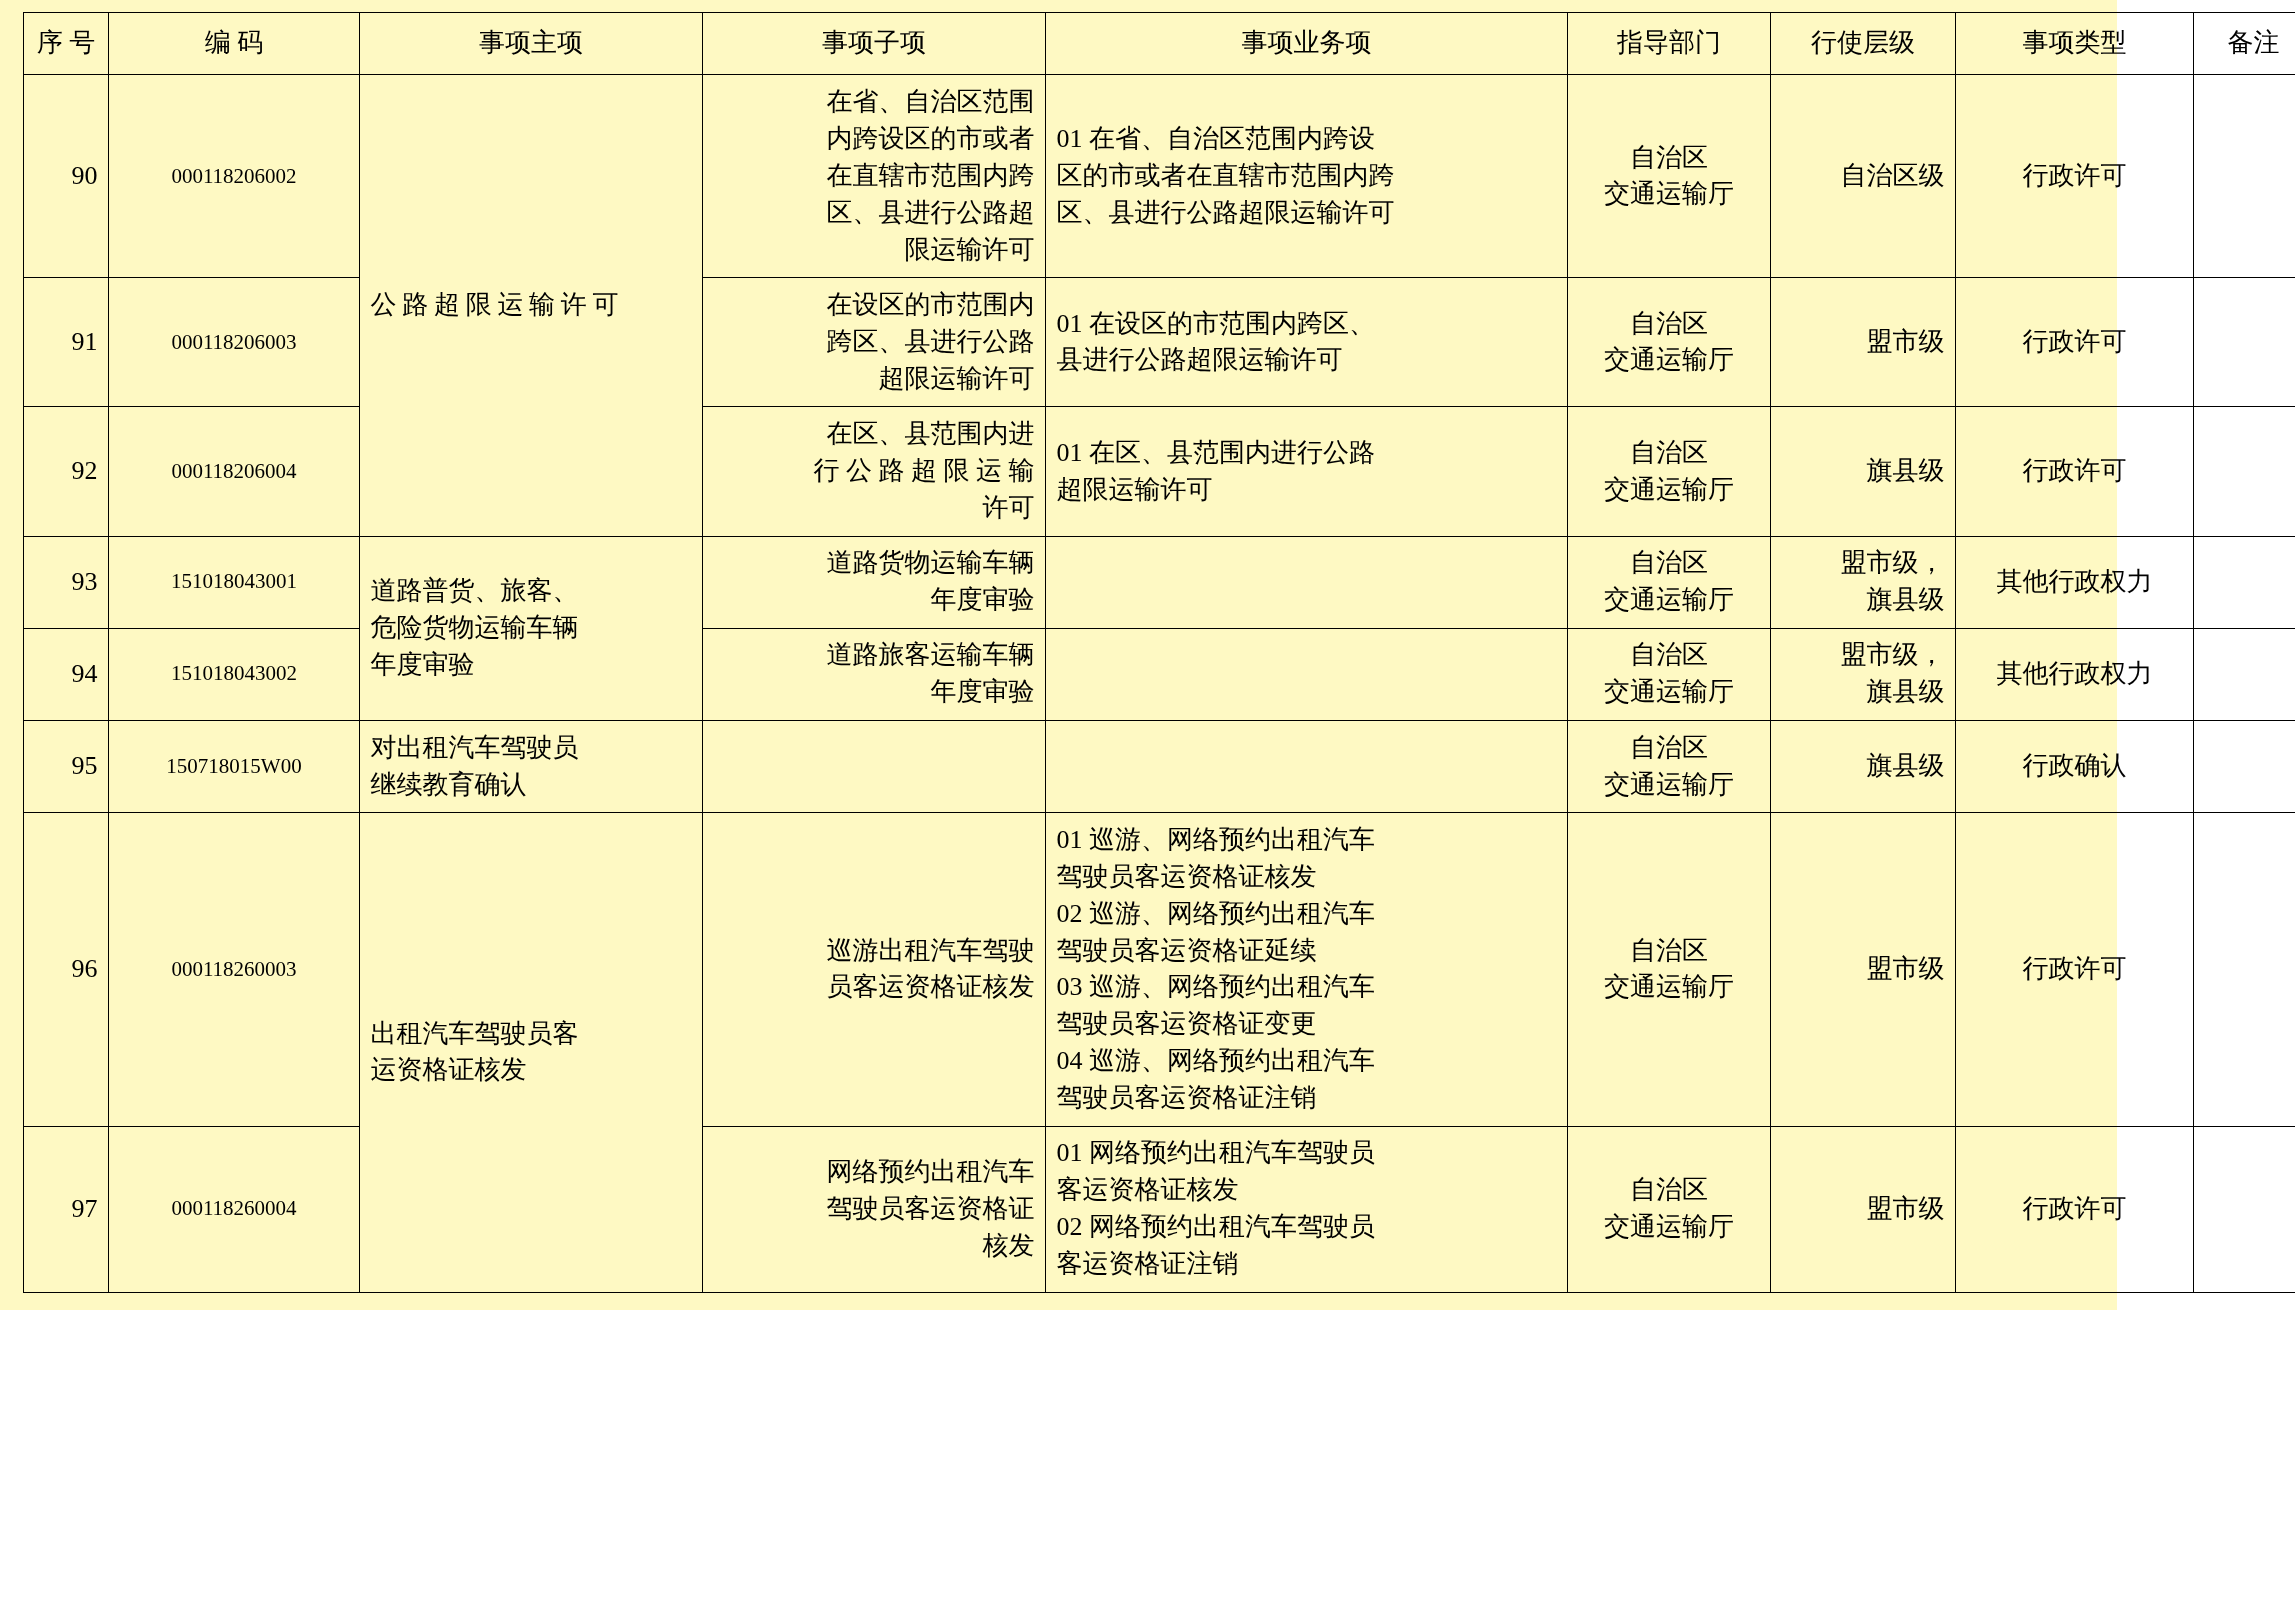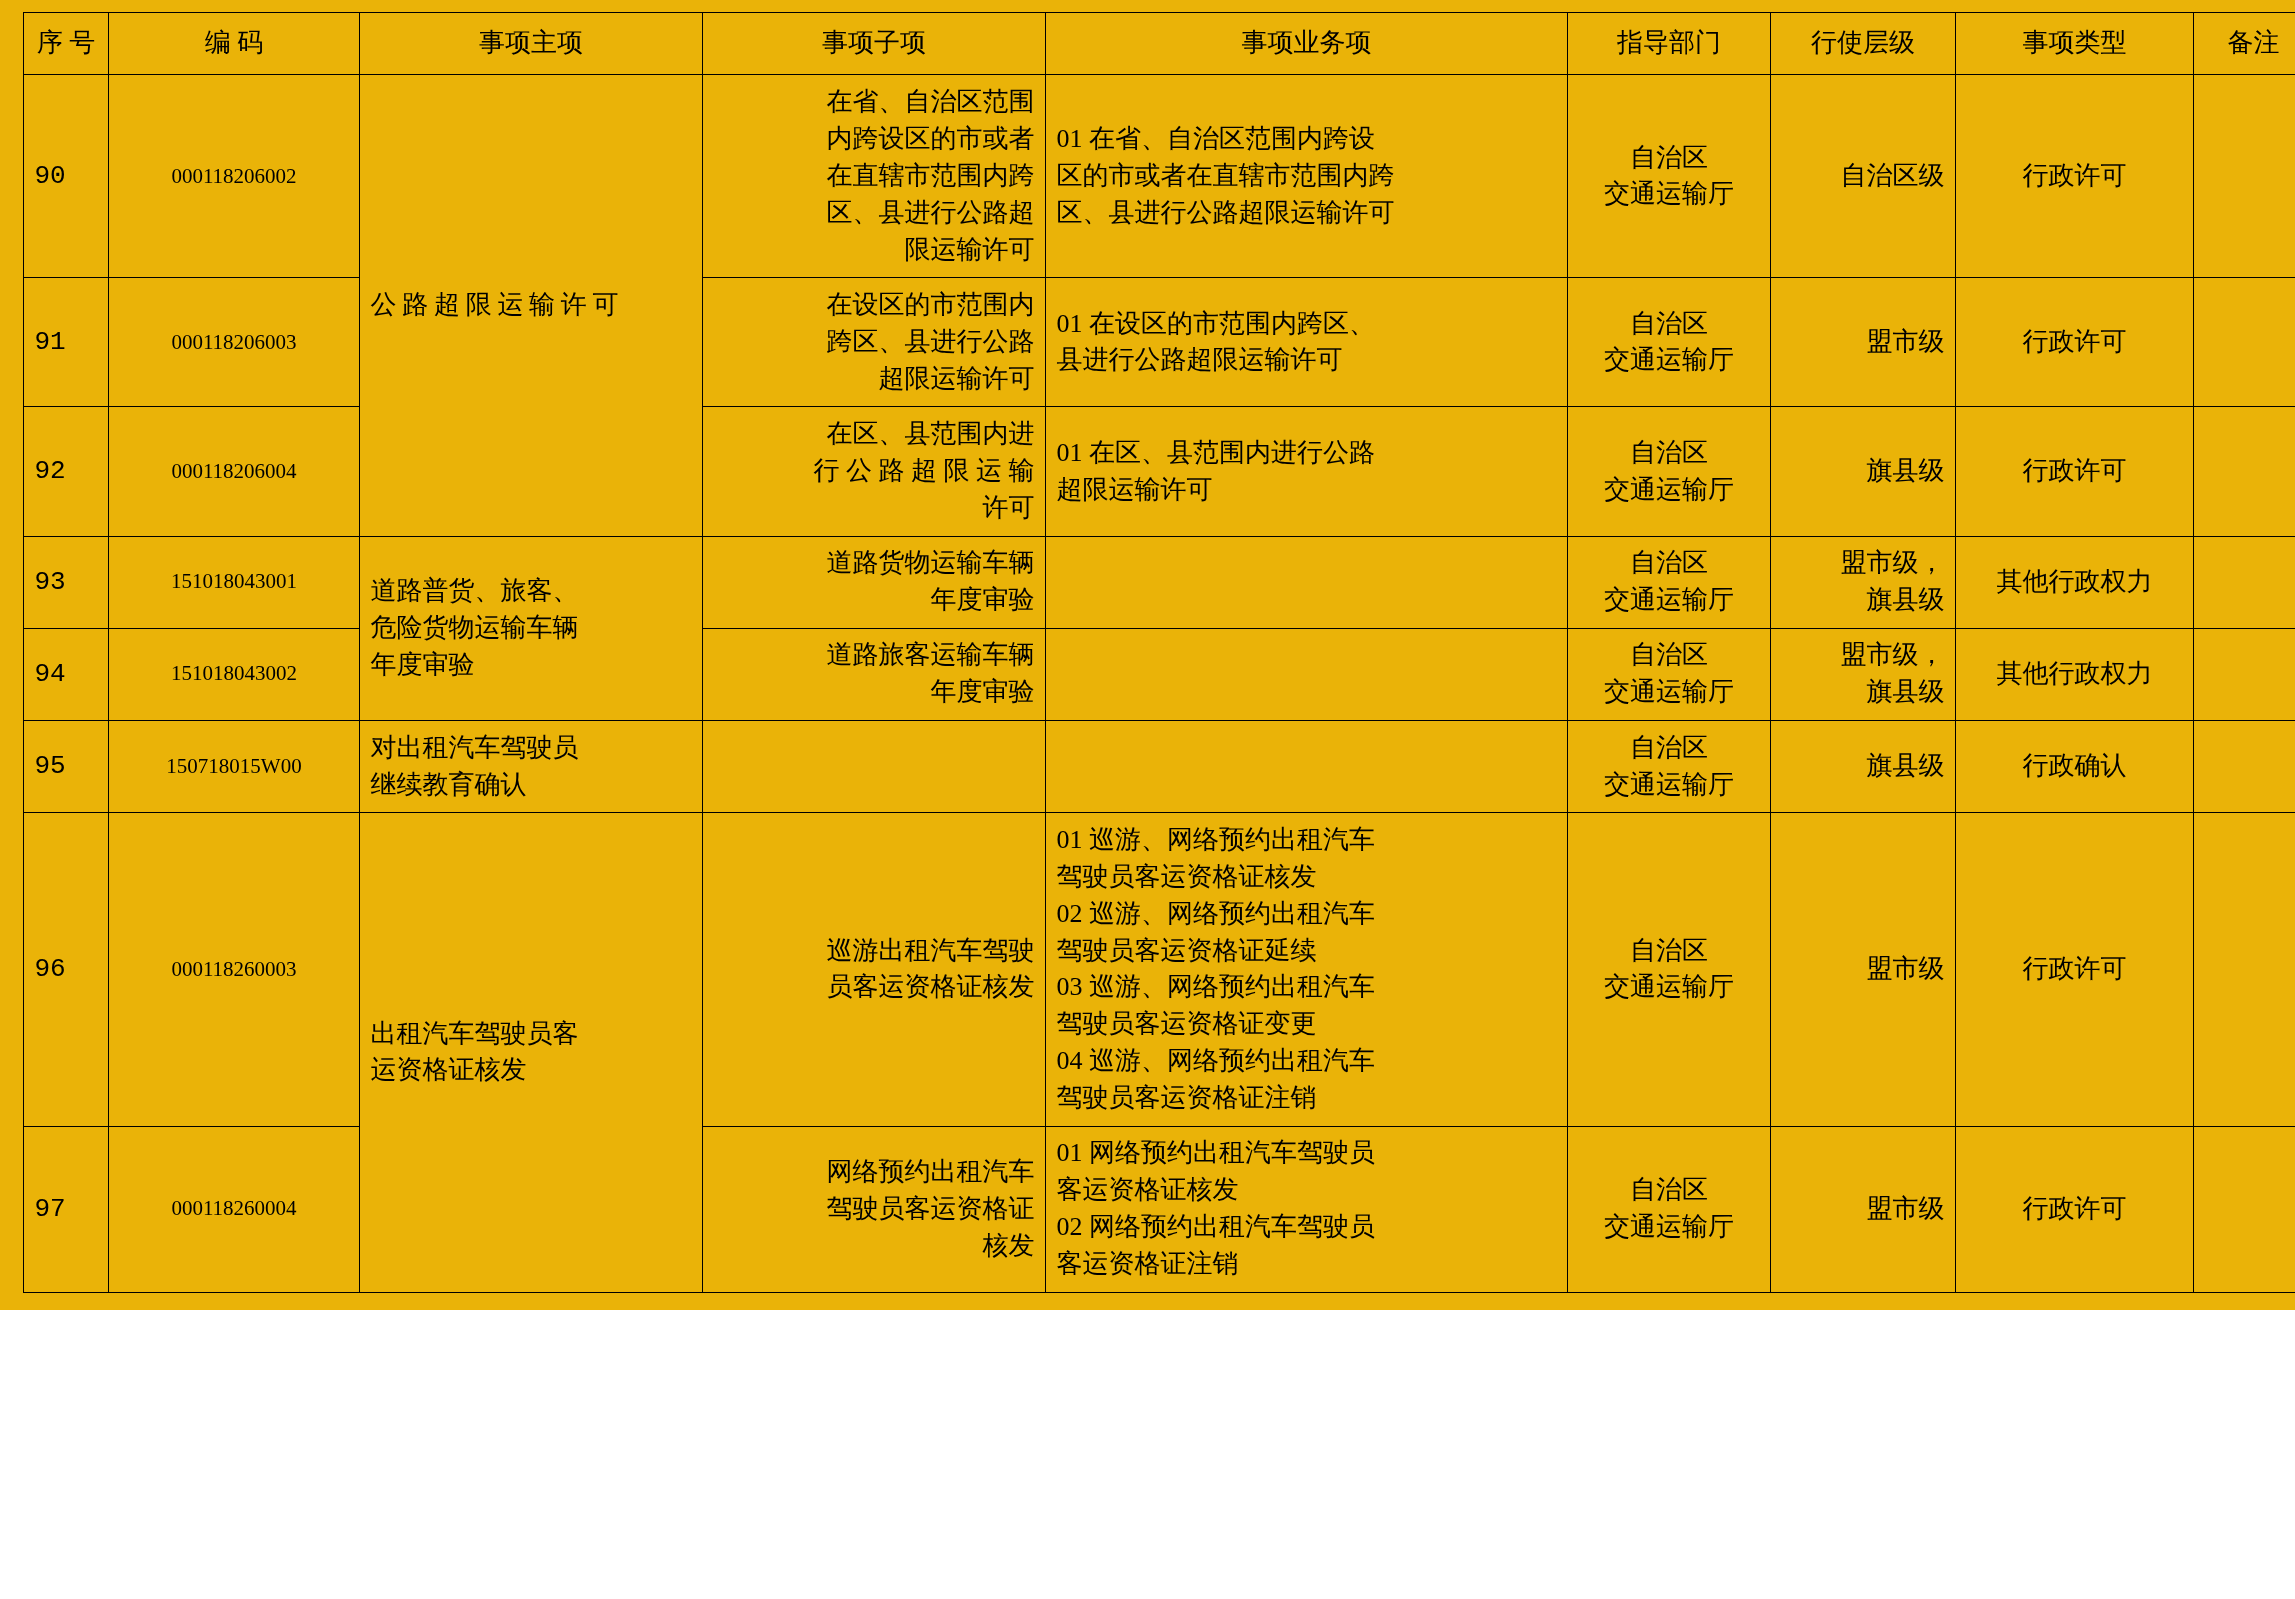--- a/index.html
+++ b/index.html
@@ -5,24 +5,24 @@
   html, body {
     margin: 0;
     padding: 0;
     background: #ffffff;
   }
   body {
     font-family: "Liberation Serif", "DejaVu Serif", serif;
     color: #000000;
   }
   .page {
-    width: 2295px;
+    width: 2117px;
     box-sizing: border-box;
     padding: 12.2px 23px 17.5px 23px;
-    background: #eab308;
+    background: #fef9c3;
   }
   table.matter-table {
     border-collapse: collapse;
     width: 2250px;
     table-layout: fixed;
     font-size: 26px;
   }
   table.matter-table th,
   table.matter-table td {
     border: 1.7px solid #000000;
@@ -40,21 +40,21 @@
   .th-seq   { width: 70px; }
   .th-code  { width: 236px; }
   .th-main  { width: 328px; }
   .th-sub   { width: 328px; }
   .th-biz   { width: 507px; }
   .th-dept  { width: 188px; }
   .th-level { width: 170px; margin-left: 40px; }
   .th-type  { width: 223px; }
   .th-note  { width: 105px; }
 
-  td.c-center { text-align: left; font-family: Liberation Mono, monospace; }
+  td.c-center { text-align: right; }
   .spaced-mid {
     letter-spacing: 0.22em;
     padding-left: 0.22em;
   }
   .code-cell {
     text-align: center;
     font-size: 21px;
   }
   .dept-cell {
     text-align: center;

